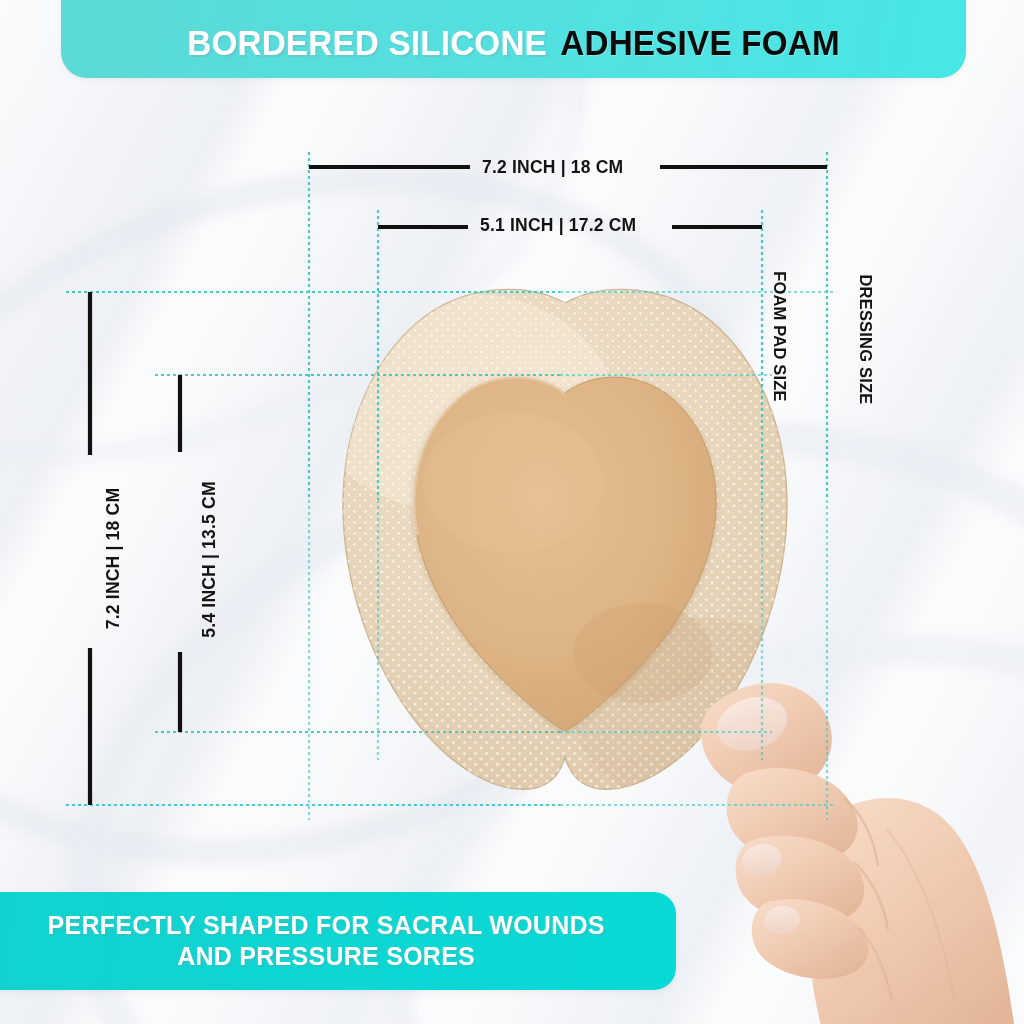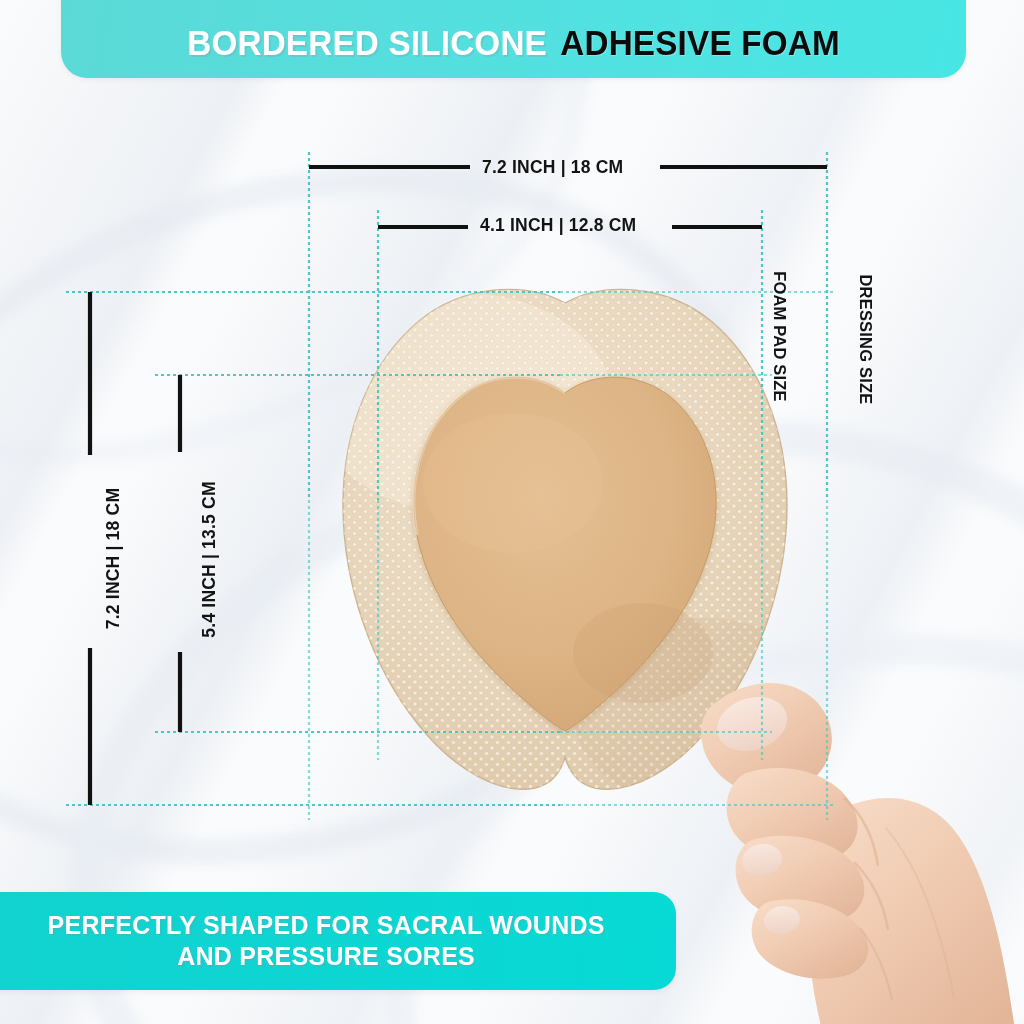--- a/index.html
+++ b/index.html
@@ -276,21 +276,21 @@
         <line x1="180" y1="375" x2="180" y2="452"></line>
         <line x1="180" y1="652" x2="180" y2="732"></line>
       </g>
 
       <g stroke="#111111" stroke-width="4.2">
         <line x1="827" y1="167" x2="827" y2="167"></line>
       </g>
     </svg>
 
     <span class="mlabel h" style="left: 472px; top: 157px;">7.2 INCH | 18 CM</span>
-    <span class="mlabel h lbl-w-inner">4.1 INCH | 12.8 CM</span>
+    <span class="mlabel h lbl-w-inner">5.1 INCH | 17.2 CM</span>
     <span class="mlabel lbl-h-outer">7.2 INCH | 18 CM</span>
     <span class="mlabel lbl-h-inner">5.4 INCH | 13.5 CM</span>
     <span class="mlabel lbl-dressing">DRESSING SIZE</span>
     <span class="mlabel lbl-foam">FOAM PAD SIZE</span>
   </div>
 
   <div class="bottom-banner">
     <div class="bb-line">PERFECTLY SHAPED FOR SACRAL WOUNDS</div>
     <div class="bb-line">AND PRESSURE SORES</div>
   </div>

